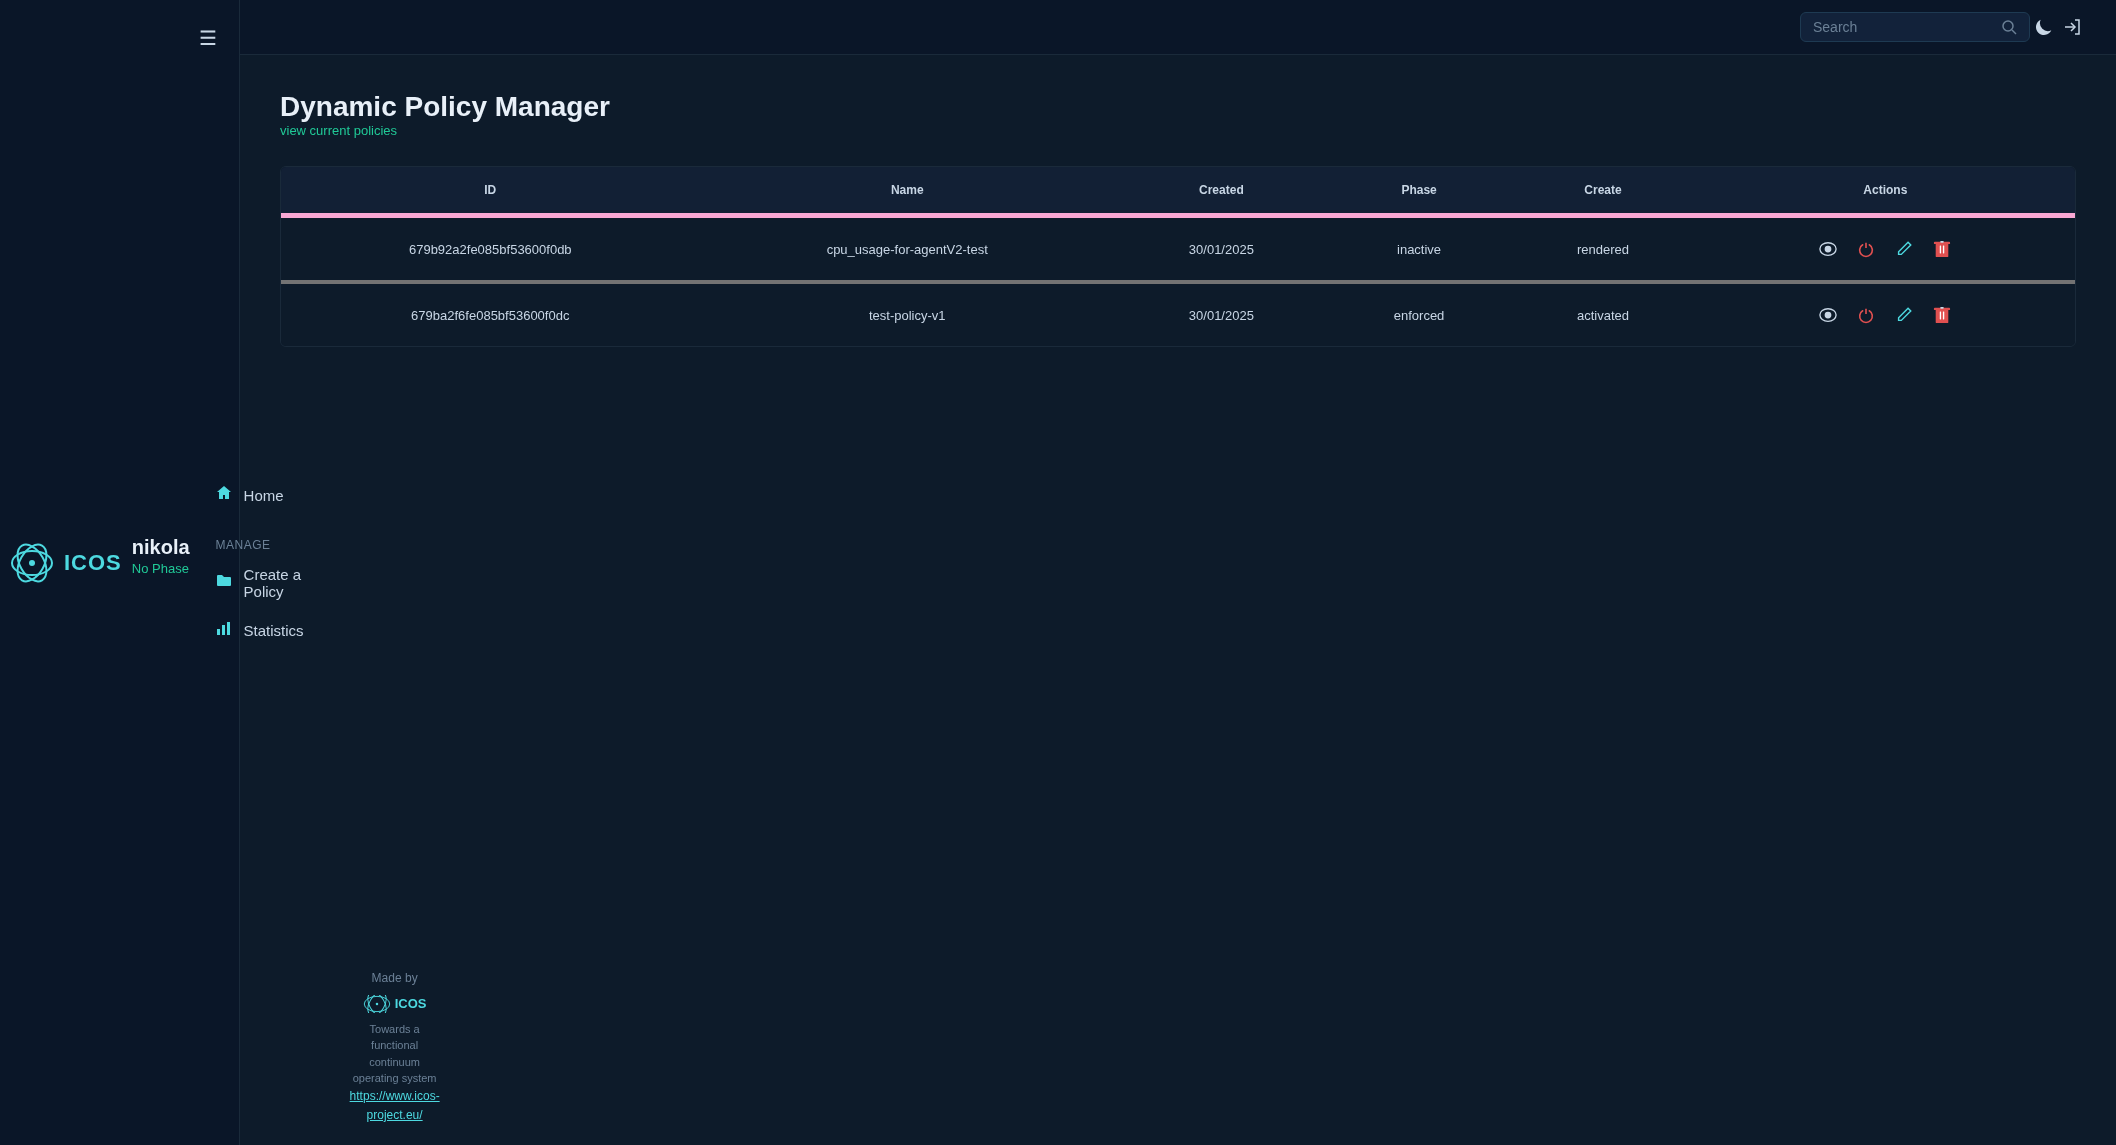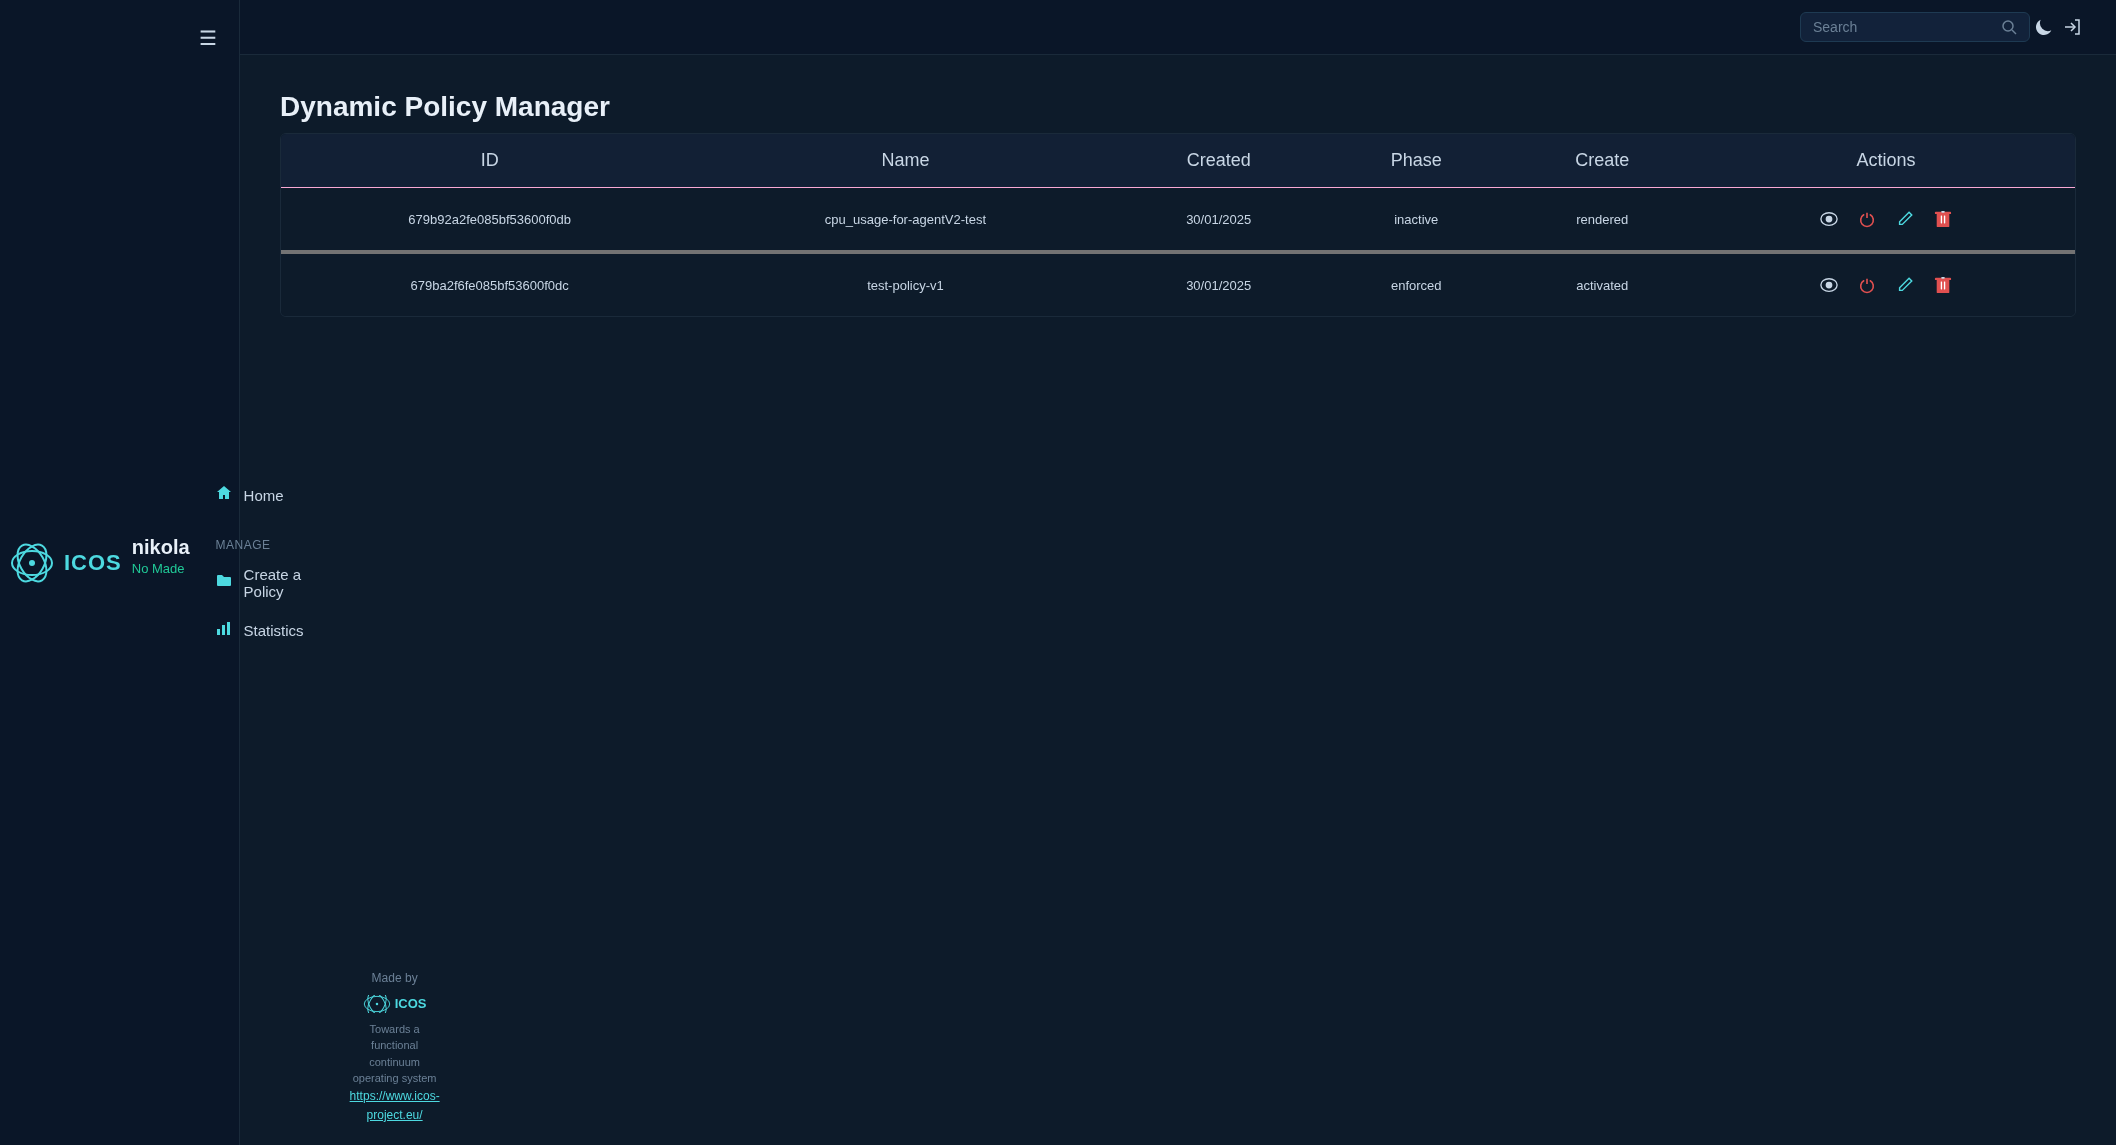--- a/index.html
+++ b/index.html
@@ -221,24 +221,24 @@
       margin-top: 10px;
     }
 
     .policy-table thead tr {
       background: #122035;
     }
 
     .policy-table th {
       padding: 16px 18px;
       text-align: center;
-      font-size: 18px;
-      font-weight: 400;
-      color: #c8d6e5;
-      border-bottom: 1px solid #f9a8d4;
+      font-size: 12px;
+      font-weight: 700;
+      color: #c8d6e5;
+      border-bottom: 5px solid #f9a8d4;
     }
 
     .policy-table td {
       padding: 18px 18px;
       text-align: center;
       font-size: 13px;
       color: #c8d6e5;
       border-bottom: 4px solid #737373;
     }
 
@@ -292,21 +292,21 @@
       <ellipse cx="22" cy="22" rx="20" ry="12" stroke="#4dd9e0" stroke-width="2" fill="none"></ellipse>
       <ellipse cx="22" cy="22" rx="20" ry="12" stroke="#4dd9e0" stroke-width="2" fill="none" transform="rotate(60 22 22)"></ellipse>
       <ellipse cx="22" cy="22" rx="20" ry="12" stroke="#4dd9e0" stroke-width="2" fill="none" transform="rotate(120 22 22)"></ellipse>
       <circle cx="22" cy="22" r="3" fill="#4dd9e0"></circle>
     </svg>
     <span class="logo-text">ICOS</span>
   </div>
 
   <div class="user-section">
     <div class="user-name">nikola</div>
-    <div class="user-role">No Made</div>
+    <div class="user-role">No Phase</div>
   </div>
 
   <div class="nav-section">
     <div class="nav-item">
       <span class="nav-icon">
         <svg width="16" height="16" viewBox="0 0 16 16" fill="currentColor">
             <path d="M8 1L1 7h2v7h4v-4h2v4h4V7h2L8 1z"></path>
           </svg>
       </span>
       <span>Home</span>
@@ -372,20 +372,21 @@
       <svg width="20" height="20" viewBox="0 0 20 20" fill="none" stroke="#c8d6e5" stroke-width="1.5">
         <path d="M13 3h4v14h-4"></path>
         <path d="M9 14l4-4-4-4"></path>
         <line x1="13" y1="10" x2="3" y2="10"></line>
       </svg>
     </button>
   </div>
 
   <div class="content">
     <h1 class="page-title">Dynamic Policy Manager</h1>
+    <a class="page-subtitle">view current policies</a>
 
     <div class="table-wrapper">
       <table class="policy-table">
         <thead>
           <tr>
             <th>ID</th>
             <th>Name</th>
             <th>Created</th>
             <th>Phase</th>
             <th>Create</th>

